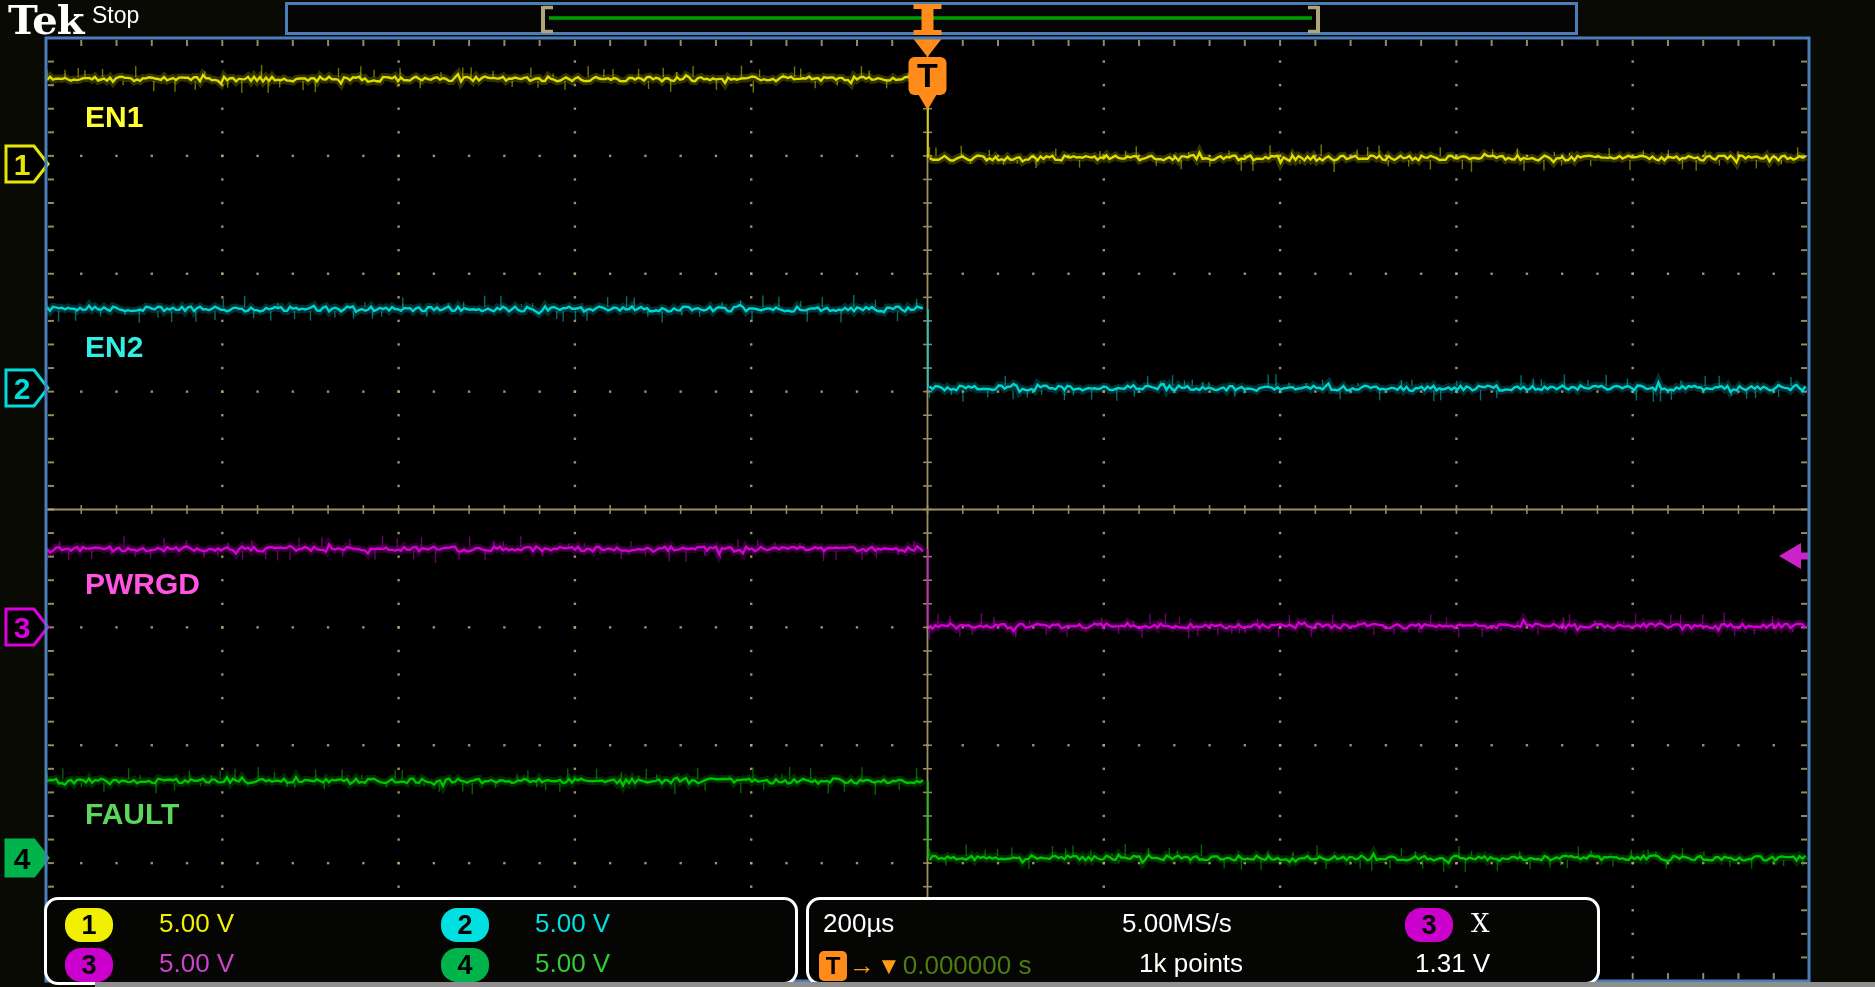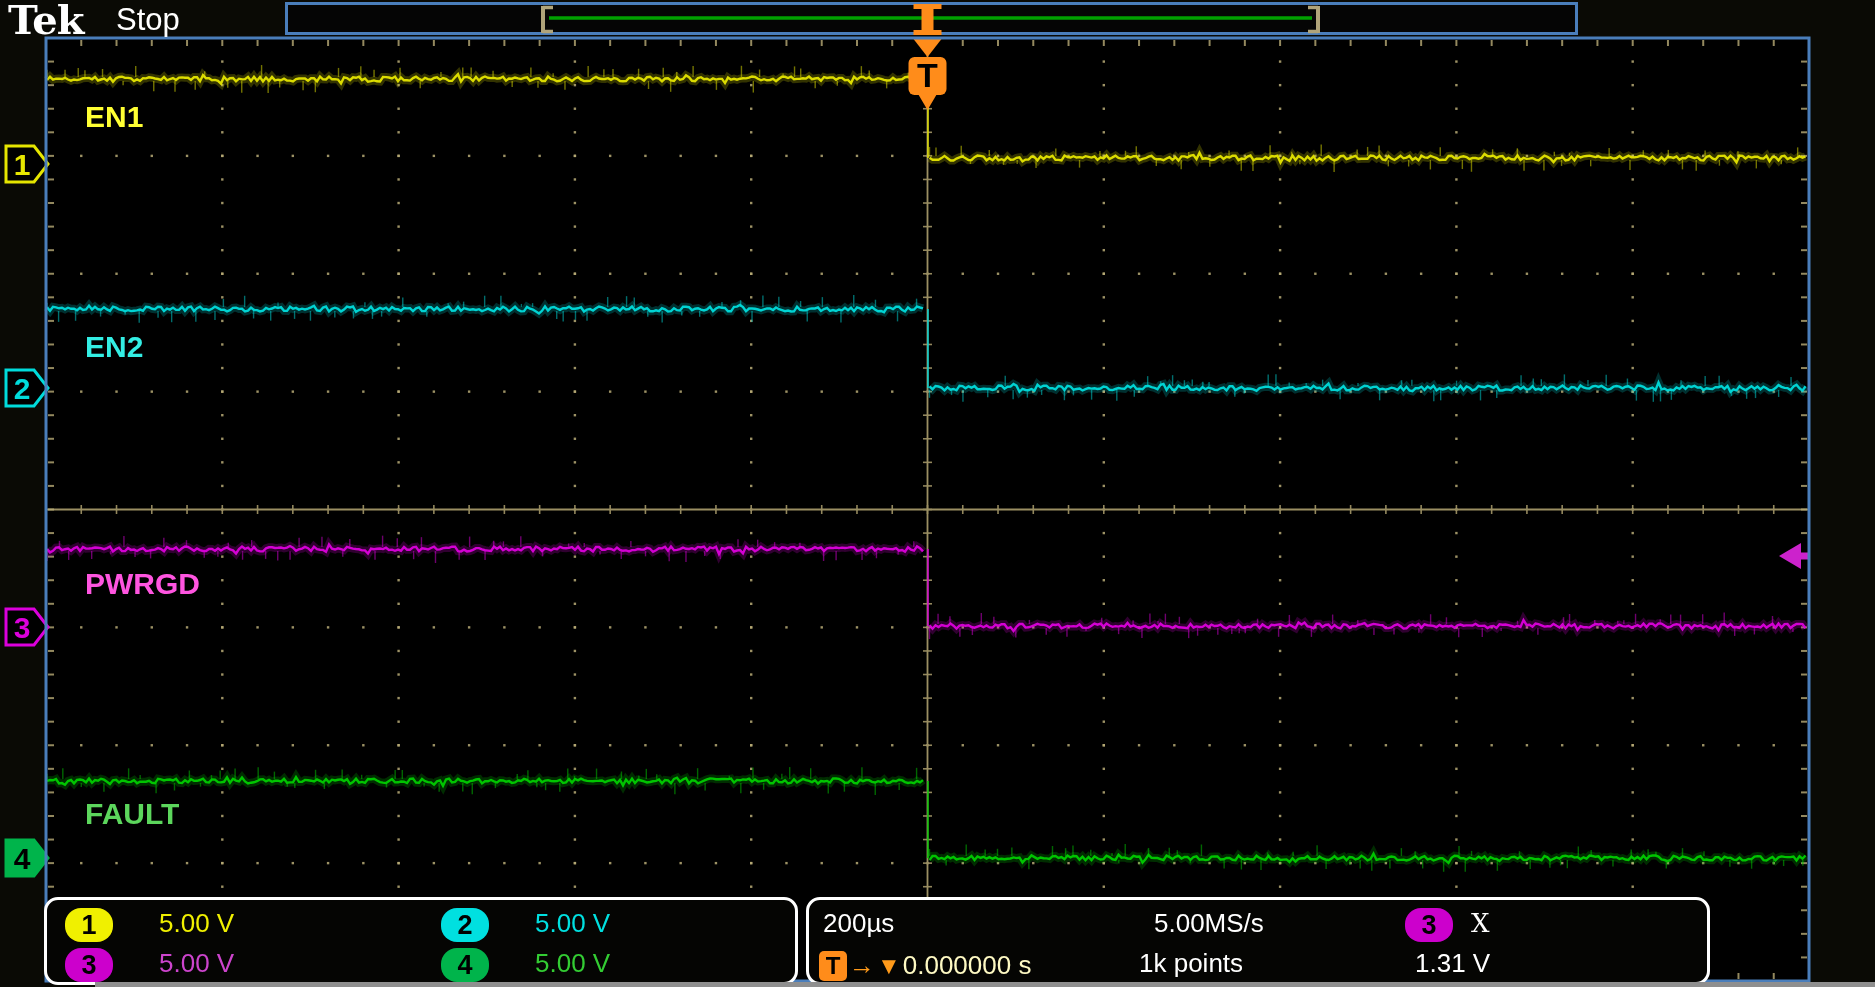--- a/index.html
+++ b/index.html
@@ -1,31 +1,31 @@
 <!DOCTYPE html>
 <html><head>
 <meta charset="utf-8">
 <style>
   html,body{margin:0;padding:0;background:#0a0a05;}
   #stage{position:relative;width:1875px;height:987px;background:#0a0a05;overflow:hidden;
          font-family:"Liberation Sans", sans-serif;}
   
   #logo{position:absolute;left:8px;top:-4px;color:#fff;font-family:"DejaVu Serif", serif;
         font-weight:bold;font-size:40px;letter-spacing:-1px;}
-  #acq-status{position:absolute;left:92px;top:2px;color:#fff;font-size:31px;font-weight:400;margin-left:24px;}
+  #acq-status{position:absolute;left:92px;top:2px;color:#fff;font-size:23px;font-weight:400;}
   
   #acq-bar{position:absolute;left:285px;top:2px;width:1293px;height:33px;
            border:3px solid #4a7ebb;background:#050505;box-sizing:border-box;}
   
   #scope-svg{position:absolute;left:0;top:0;pointer-events:none;}
   
   .readout-box{position:absolute;background:#050503;border:3px solid #fff;border-radius:14px;
                box-sizing:border-box;color:#fff;}
   #readout1{left:44px;top:897px;width:754px;height:88px;}
-  #readout2{left:806px;top:897px;width:904px;height:88px;}
+  #readout2{left:806px;top:897px;width:794px;height:88px;}
   .badge{position:absolute;width:48px;height:34px;border-radius:16px;color:#000;
          font-weight:bold;font-size:27px;text-align:center;line-height:34px;}
   .rd-text{position:absolute;font-size:26px;white-space:nowrap;}
   .row1{top:8px;} .row2{top:48px;}
   .trig-slope{font-family:"DejaVu Serif", serif;}
   .trig-group{position:absolute;display:flex;align-items:center;gap:2px;}
   .trig-t-icon{display:inline-block;width:28px;height:30px;border-radius:5px;
                color:#000;font-weight:bold;font-size:24px;text-align:center;line-height:30px;}
   #bottom-strip{position:absolute;left:95px;top:982px;width:1780px;height:5px;background:#8f8f8f;}
 </style>
@@ -1415,27 +1415,27 @@
     <div class="badge row1" style="left: 394px; background: rgb(0, 224, 224);">2</div>
     <div class="rd-text row1" style="left: 488px; color: rgb(0, 224, 224);">5.00 V</div>
     <div class="badge row2" style="left: 18px; background: rgb(204, 0, 204);">3</div>
     <div class="rd-text row2" style="left: 112px; color: rgb(204, 68, 204);">5.00 V</div>
     <div class="badge row2" style="left: 394px; background: rgb(0, 180, 75);">4</div>
     <div class="rd-text row2" style="left: 488px; color: rgb(51, 204, 51);">5.00 V</div>
   </div>
 
   <div id="readout2" class="readout-box">
     <div class="rd-text row1" style="left:14px;">200µs</div>
-    <div class="rd-text row1" style="left:345px;">5.00MS/s</div>
+    <div class="rd-text row1" style="left:313px;">5.00MS/s</div>
     <div class="badge row1" style="left: 596px; background: rgb(204, 0, 204);" id="trig-src-badge">3</div>
     <div class="rd-text row1 trig-slope" style="left:662px;">X</div>
     <div class="trig-group row2" style="left:10px;top:50px;">
       <span class="trig-t-icon" id="trig-t-icon" style="background: rgb(255, 140, 26);">T</span>
       <span class="rd-text" style="position: static; color: rgb(255, 154, 26);" id="trig-arrow">→</span>
       <span class="rd-text" style="position: static; font-size: 24px; color: rgb(255, 154, 26);" id="trig-slope-icon">▼</span>
-      <span class="rd-text" style="position: static; color: #fef9c3;" id="trig-pos">0.000000 s</span>
+      <span class="rd-text" style="position: static; color: #4d7c0f;" id="trig-pos">0.000000 s</span>
     </div>
     <div class="rd-text row2" style="left:330px;">1k points</div>
     <div class="rd-text row2" style="left:606px;">1.31 V</div>
   </div>
 
   <div id="bottom-strip"></div>
 </div>
 
 </body></html>

